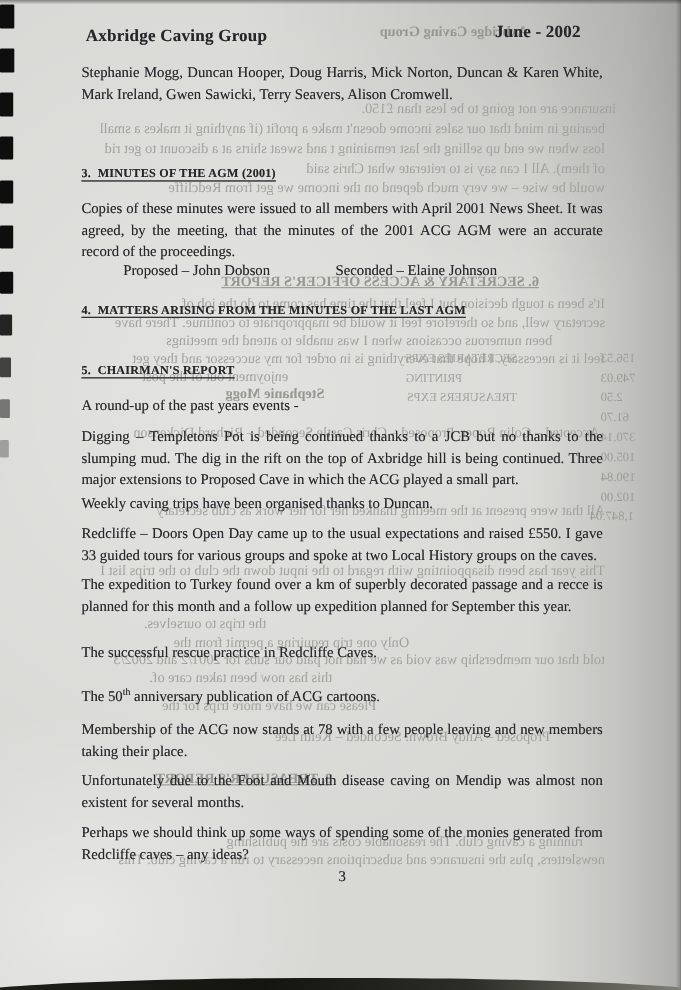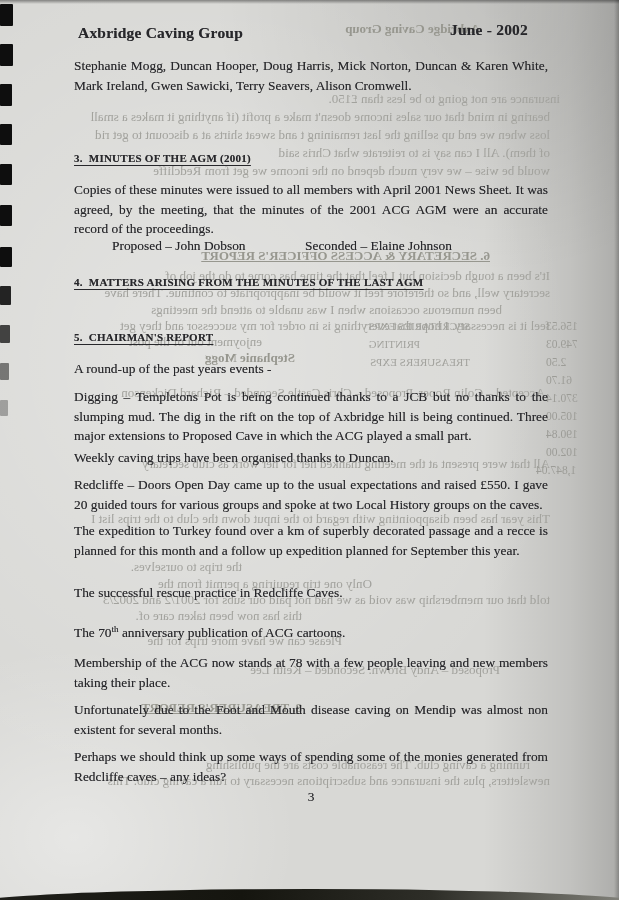--- a/index.html
+++ b/index.html
@@ -86,24 +86,24 @@
   <div class="txt body-text" style="top:180px">Copies of these minutes were issued to all members with April 2001 News Sheet. It was agreed, by the meeting, that the minutes of the 2001 ACG AGM were an accurate record of the proceedings.</div>
   <div class="txt" style="top:238px;left:112px;font-size:13.4px">Proposed – John Dobson</div>
   <div class="txt" style="top:238px;left:305px;font-size:13.4px">Seconded – Elaine Johnson</div>
 
   <div class="txt heading" style="top:276px;left:74px">4.&nbsp; MATTERS ARISING FROM THE MINUTES OF THE LAST AGM</div>
 
   <div class="txt heading" style="top:331px;left:74px">5.&nbsp; CHAIRMAN'S REPORT</div>
   <div class="txt body-text" style="top:359px">A round-up of the past years events -</div>
   <div class="txt body-text" style="top:387px">Digging – Templetons Pot is being continued thanks to a JCB but no thanks to the slumping mud. The dig in the rift on the top of Axbridge hill is being continued. Three major extensions to Proposed Cave in which the ACG played a small part.</div>
   <div class="txt body-text" style="top:448px">Weekly caving trips have been organised thanks to Duncan.</div>
-  <div class="txt body-text" style="top:475px">Redcliffe – Doors Open Day came up to the usual expectations and raised £550. I gave 20 guided tours for various groups and spoke at two Local History groups on the caves.</div>
+  <div class="txt body-text" style="top:475px">Redcliffe – Doors Open Day came up to the usual expectations and raised £550. I gave 33 guided tours for various groups and spoke at two Local History groups on the caves.</div>
   <div class="txt body-text" style="top:521px">The expedition to Turkey found over a km of superbly decorated passage and a recce is planned for this month and a follow up expedition planned for September this year.</div>
   <div class="txt body-text" style="top:583px">The successful rescue practice in Redcliffe Caves.</div>
-  <div class="txt body-text" style="top:623px"><span>The 70</span><sup>th</sup><span> anniversary publication of ACG cartoons.</span></div>
+  <div class="txt body-text" style="top:623px"><span>The 50</span><sup>th</sup><span> anniversary publication of ACG cartoons.</span></div>
   <div class="txt body-text" style="top:653px">Membership of the ACG now stands at 78 with a few people leaving and new members taking their place.</div>
   <div class="txt body-text" style="top:700px">Unfortunately due to the Foot and Mouth disease caving on Mendip was almost non existent for several months.</div>
   <div class="txt body-text" style="top:747px">Perhaps we should think up some ways of spending some of the monies generated from Redcliffe caves – any ideas?</div>
 
   <div class="txt body-text" style="top:787px;text-align:center">3</div>
 
   <div class="bind-mark" style="top:4px;width:13px;height:22px"></div>
   <div class="bind-mark" style="top:44px;width:13px;height:22px"></div>
   <div class="bind-mark" style="top:84px;width:12px;height:22px"></div>
   <div class="bind-mark" style="top:124px;width:12px;height:21px"></div>

